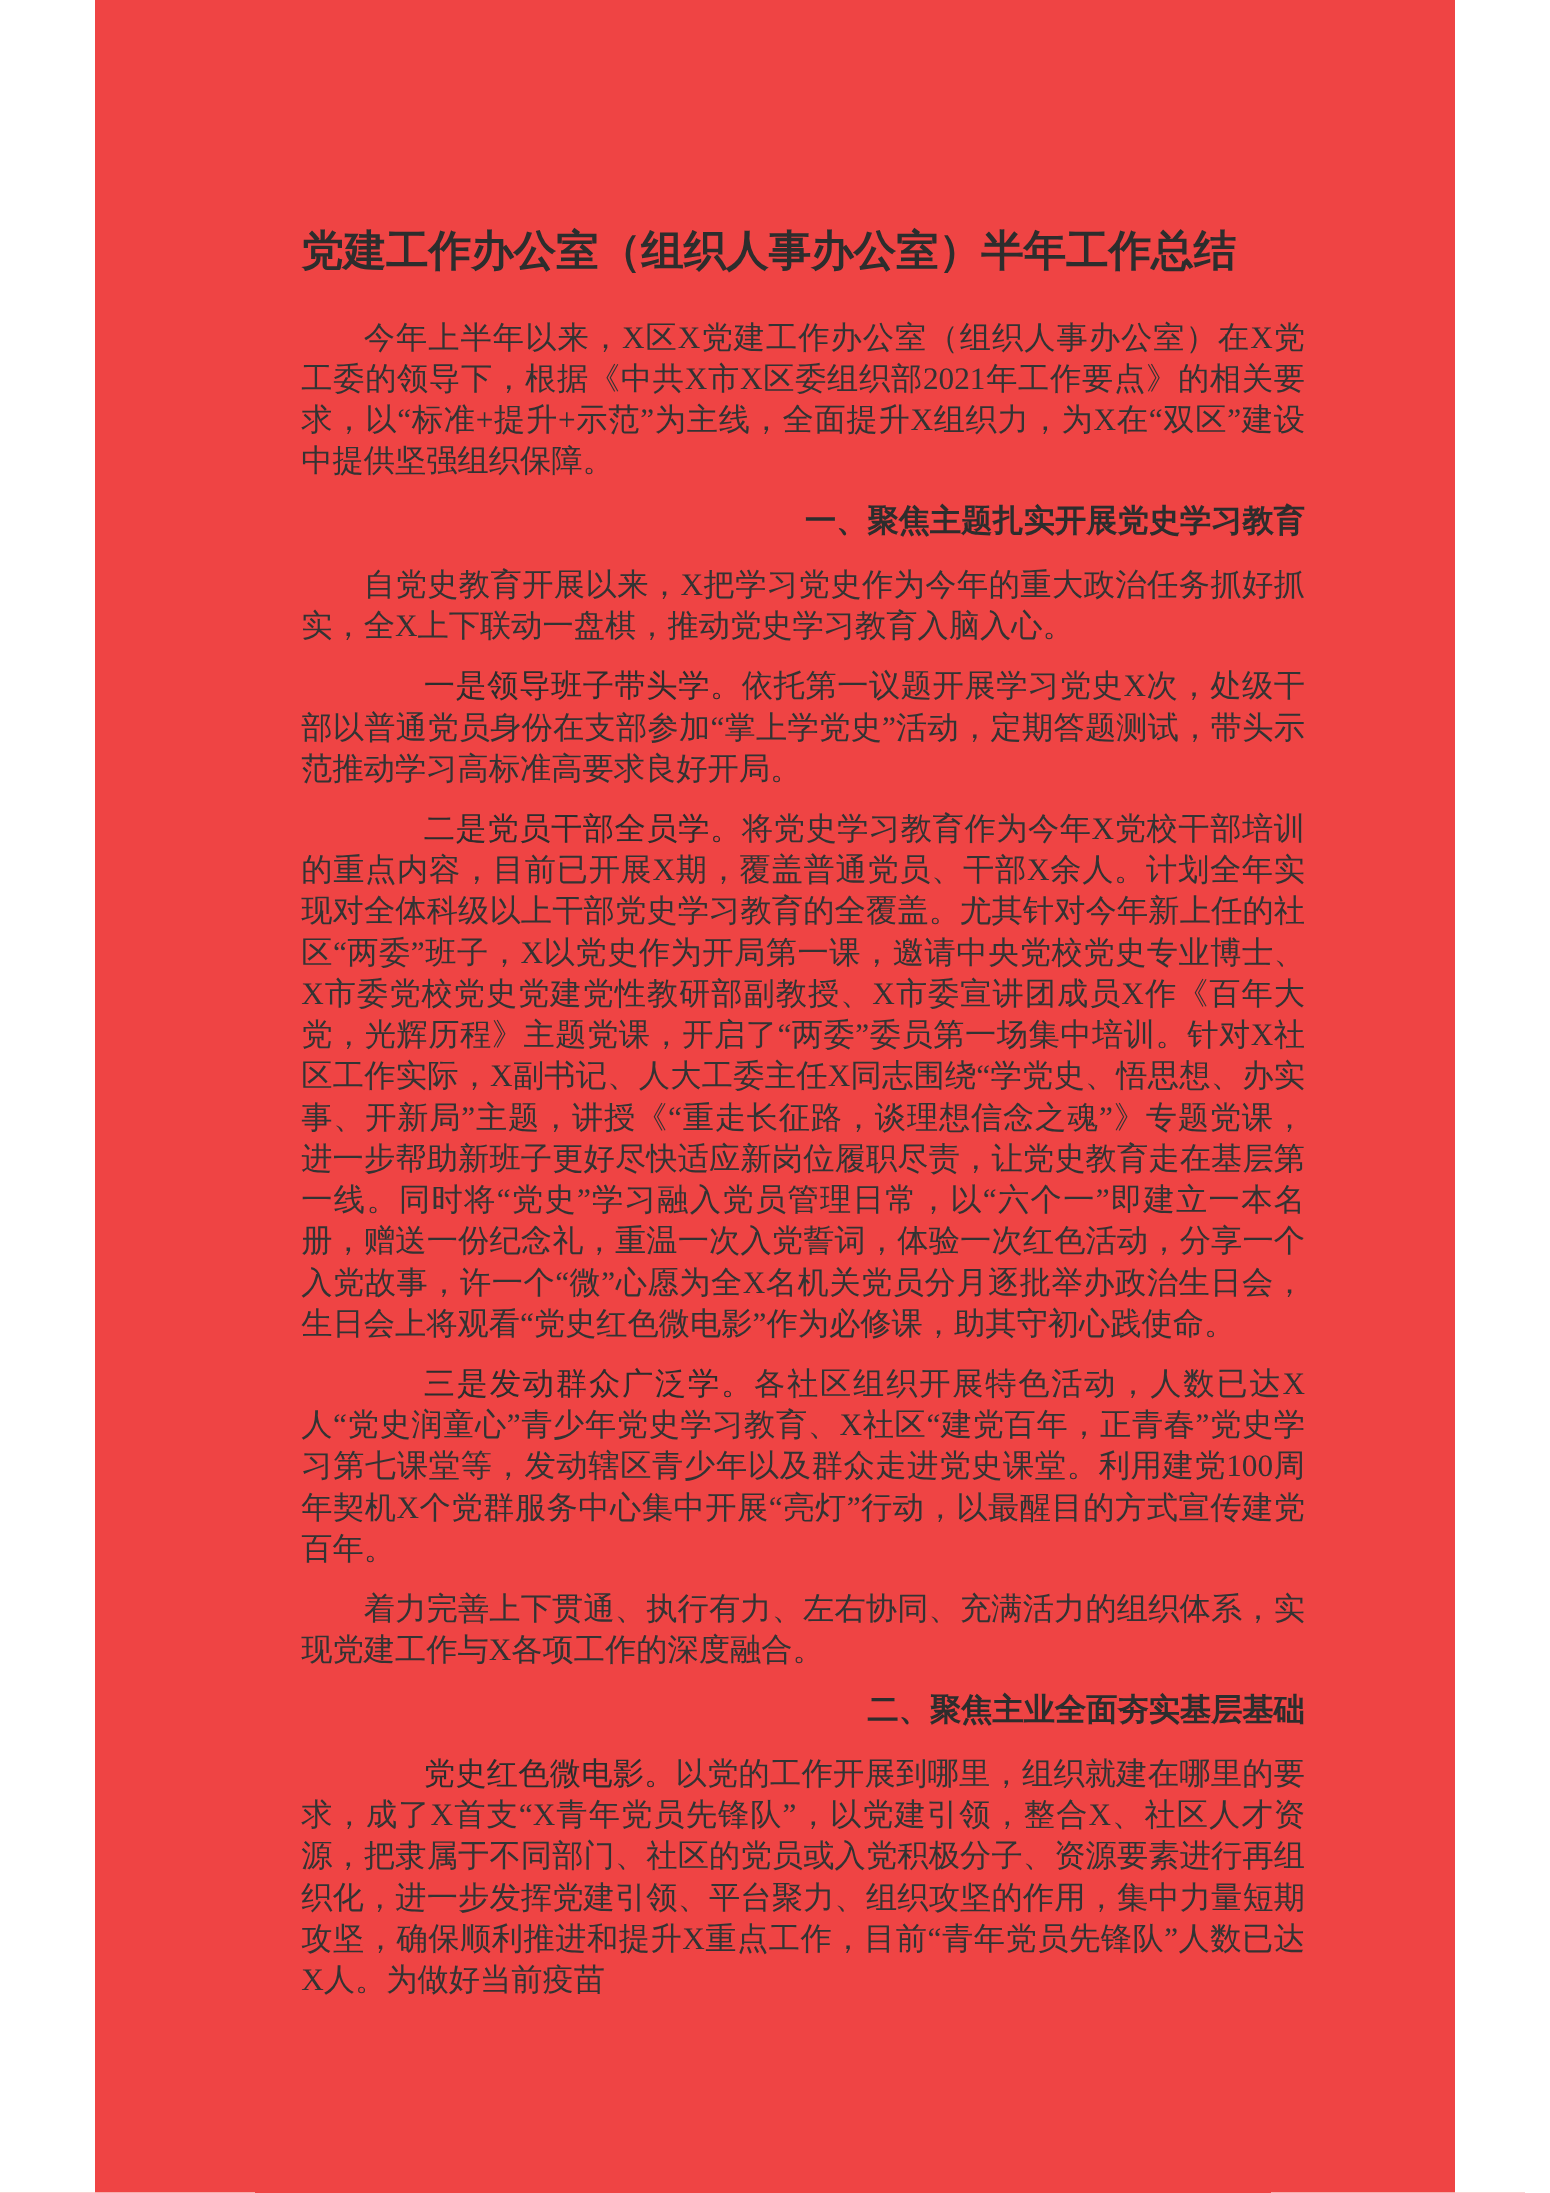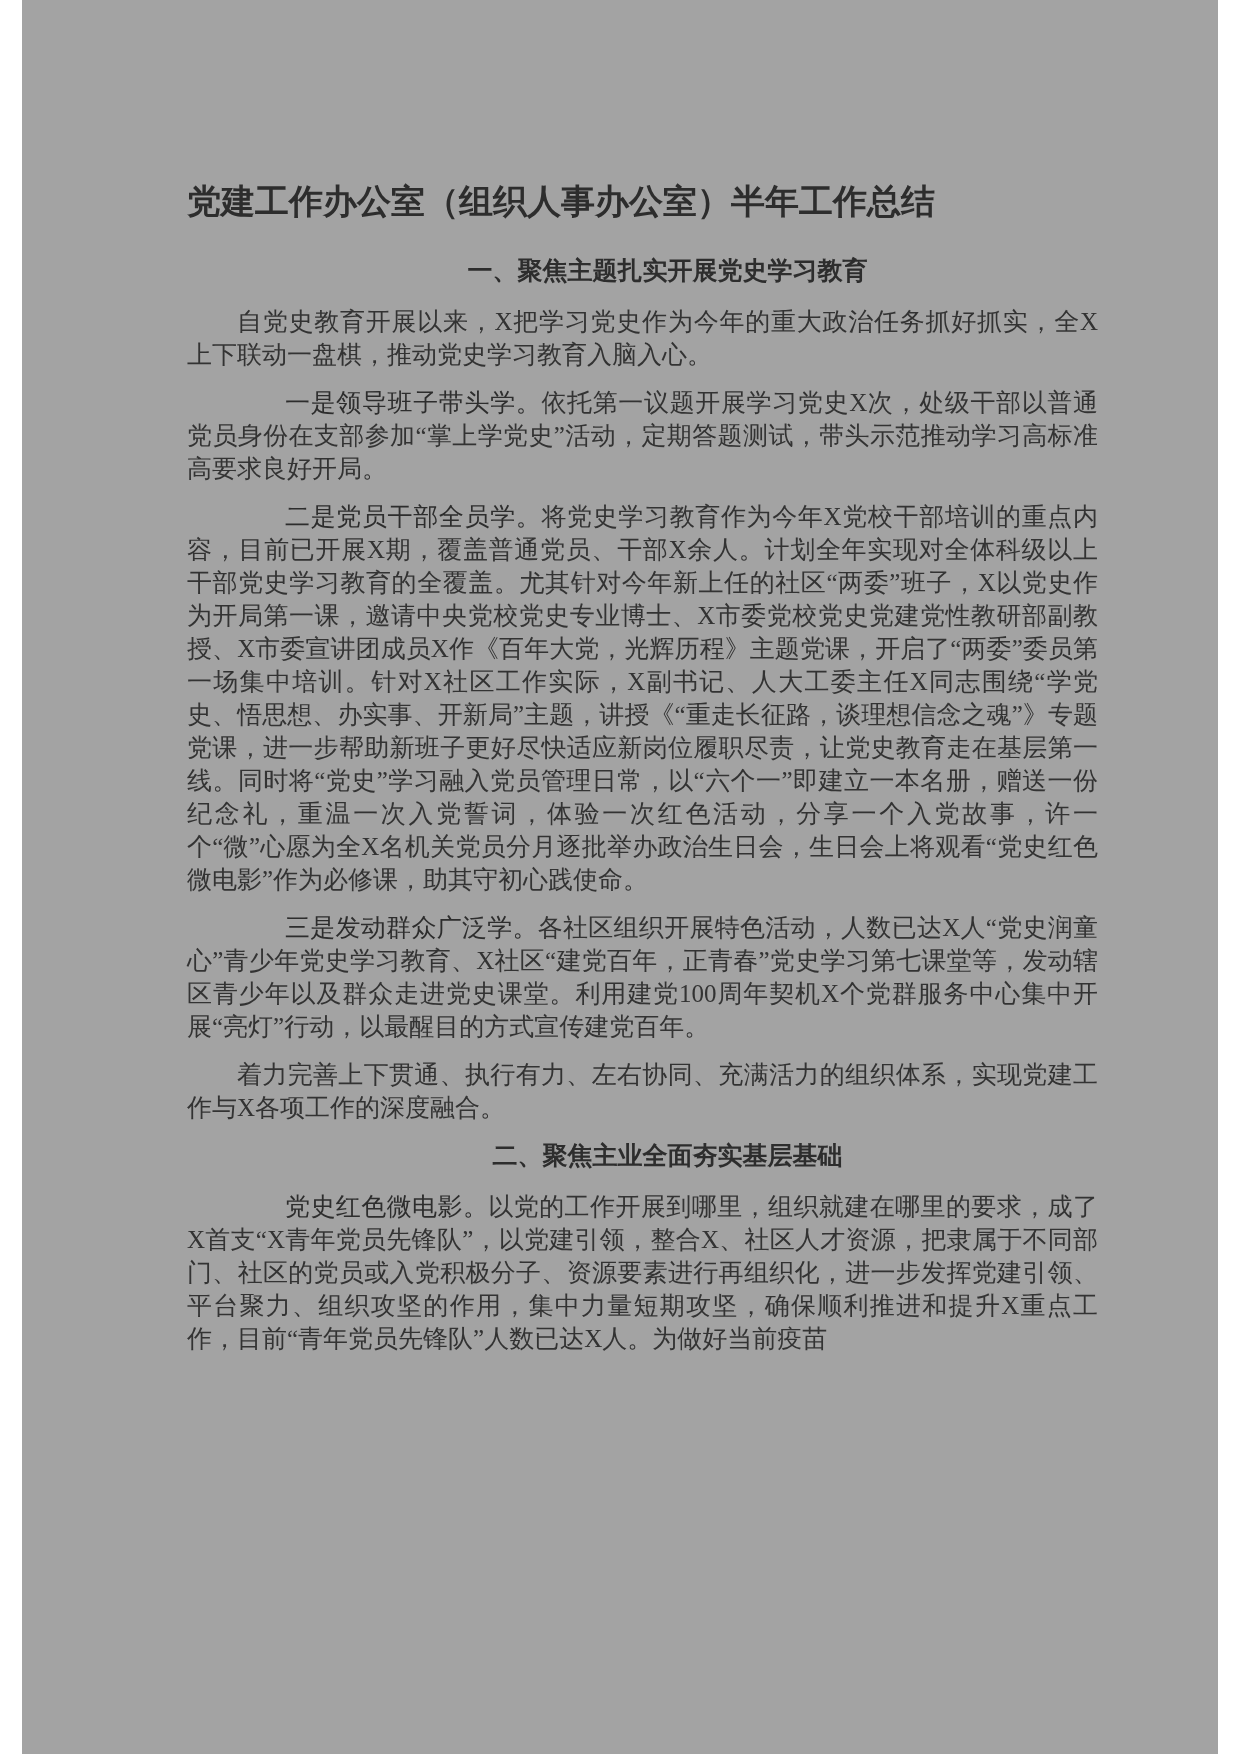--- a/index.html
+++ b/index.html
@@ -2,24 +2,24 @@
 <html><head>
 <meta charset="utf-8">
 <style>
   html, body {
     margin: 0;
     padding: 0;
     background: #ffffff;
   }
   .page {
     position: relative;
-    width: 1196px;
+    width: 1088px;
     height: 1754px;
     margin: 0 auto;
-    background: #a3a3a3;
+    background: #ef4444;
     box-sizing: border-box;
     padding: 178px 120px 60px 165px;
     overflow: hidden;
     font-family: "Liberation Serif", "DejaVu Serif", serif;
     color: #333333;
   }
   .doc-title {
     font-family: "Liberation Sans", "DejaVu Sans", sans-serif;
     font-size: 34px;
     line-height: 46px;
@@ -33,35 +33,36 @@
     line-height: 33px;
     margin: 0 0 15px 0;
     text-align: justify;
     text-indent: 2em;
     word-break: break-all;
   }
   .para.heading {
     font-weight: 700;
     color: #2d2d2d;
     margin: 6px 0 18px 0;
-    text-align: center;
+    text-align: right;
   }
   .para .lead {
     font-weight: 400;
     color: #2d2d2d;
     margin-left: 48px;
   }
 </style>
 </head>
 <body>
 
 <div class="page">
 
   <h1 class="doc-title">党建工作办公室（组织人事办公室）半年工作总结</h1>
 
+  <p class="para">今年上半年以来，X区X党建工作办公室（组织人事办公室）在X党工委的领导下，根据《中共X市X区委组织部2021年工作要点》的相关要求，以“标准+提升+示范”为主线，全面提升X组织力，为X在“双区”建设中提供坚强组织保障。</p>
 
   <p class="para heading">一、聚焦主题扎实开展党史学习教育</p>
 
   <p class="para">自党史教育开展以来，X把学习党史作为今年的重大政治任务抓好抓实，全X上下联动一盘棋，推动党史学习教育入脑入心。</p>
 
   <p class="para"><span class="lead">一是领导班子带头学。</span><span>依托第一议题开展学习党史X次，处级干部以普通党员身份在支部参加“掌上学党史”活动，定期答题测试，带头示范推动学习高标准高要求良好开局。</span></p>
 
   <p class="para"><span class="lead">二是党员干部全员学。</span><span>将党史学习教育作为今年X党校干部培训的重点内容，目前已开展X期，覆盖普通党员、干部X余人。计划全年实现对全体科级以上干部党史学习教育的全覆盖。尤其针对今年新上任的社区“两委”班子，X以党史作为开局第一课，邀请中央党校党史专业博士、X市委党校党史党建党性教研部副教授、X市委宣讲团成员X作《百年大党，光辉历程》主题党课，开启了“两委”委员第一场集中培训。针对X社区工作实际，X副书记、人大工委主任X同志围绕“学党史、悟思想、办实事、开新局”主题，讲授《“重走长征路，谈理想信念之魂”》专题党课，进一步帮助新班子更好尽快适应新岗位履职尽责，让党史教育走在基层第一线。同时将“党史”学习融入党员管理日常，以“六个一”即建立一本名册，赠送一份纪念礼，重温一次入党誓词，体验一次红色活动，分享一个入党故事，许一个“微”心愿为全X名机关党员分月逐批举办政治生日会，生日会上将观看“党史红色微电影”作为必修课，助其守初心践使命。</span></p>
 
   <p class="para"><span class="lead">三是发动群众广泛学。</span><span>各社区组织开展特色活动，人数已达X人“党史润童心”青少年党史学习教育、X社区“建党百年，正青春”党史学习第七课堂等，发动辖区青少年以及群众走进党史课堂。利用建党100周年契机X个党群服务中心集中开展“亮灯”行动，以最醒目的方式宣传建党百年。</span></p>

